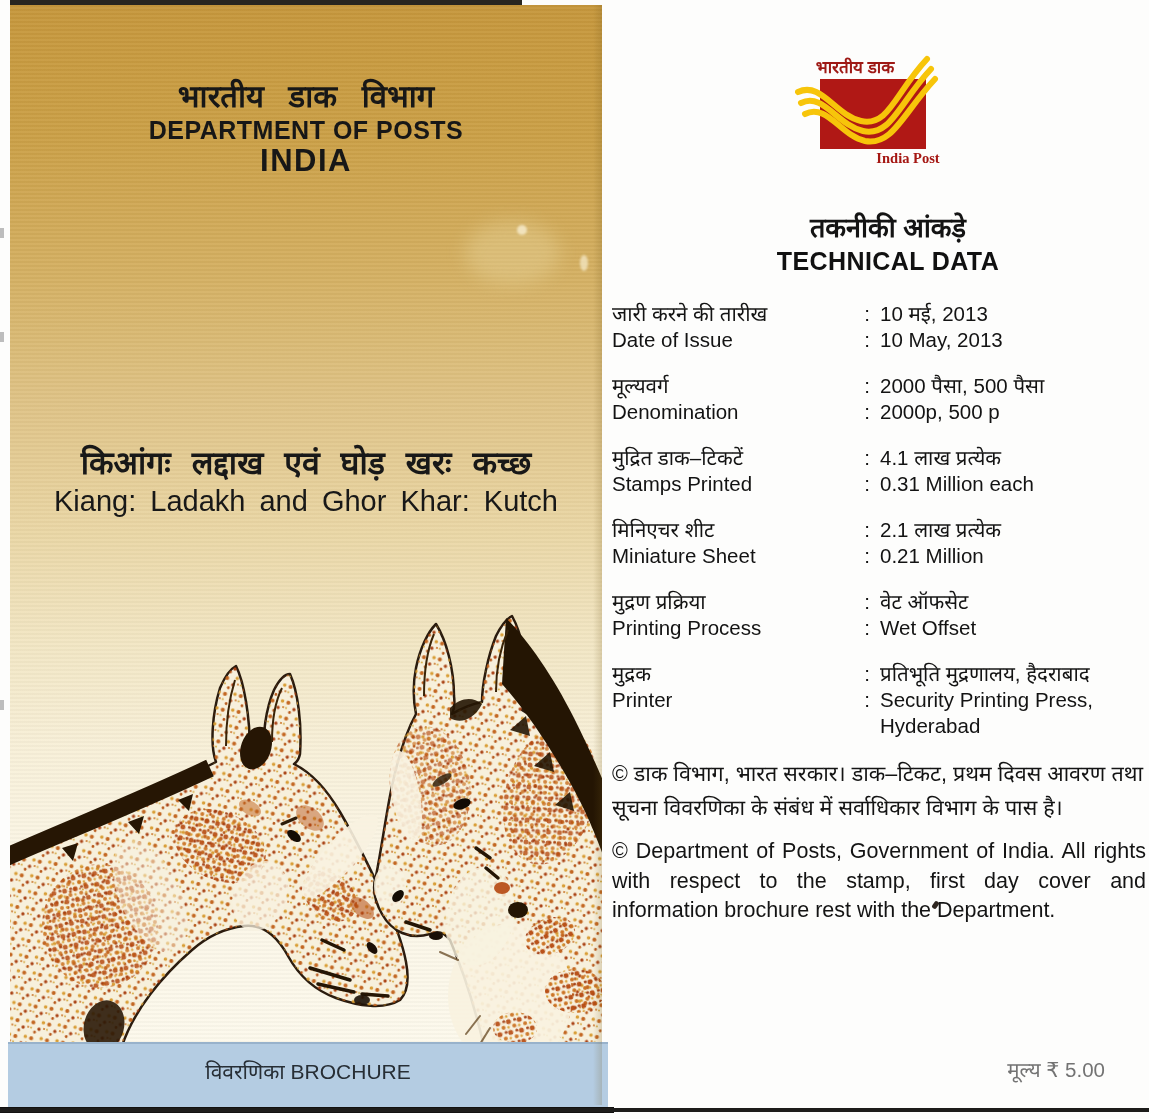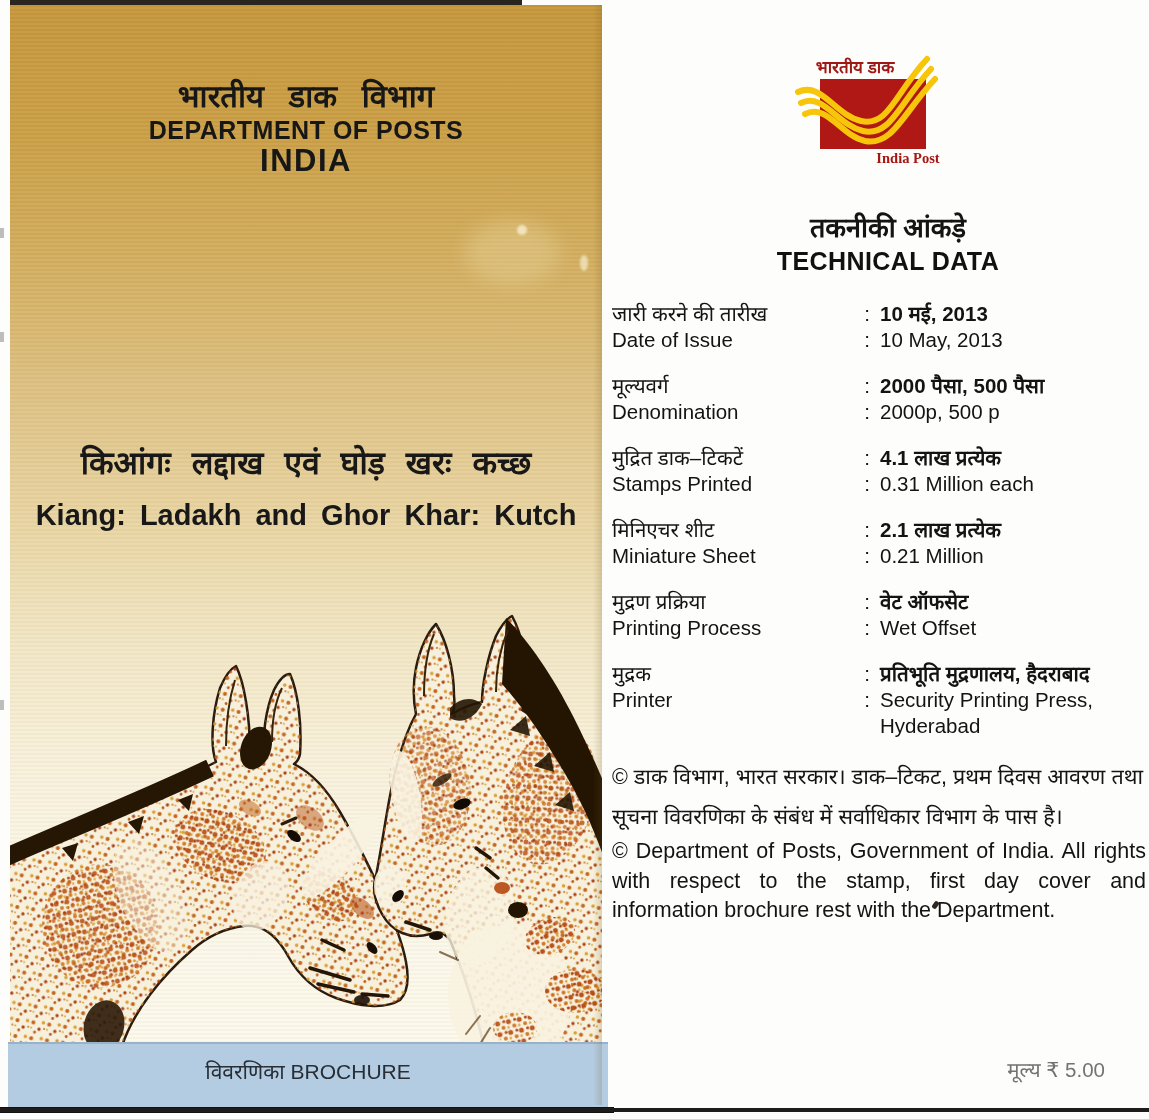--- a/index.html
+++ b/index.html
@@ -16,21 +16,21 @@
     background:linear-gradient(90deg,rgba(120,90,30,0),rgba(110,85,25,.20));}
   .top-edge{position:absolute;left:10px;top:0;width:512px;height:5px;background:#17130d;opacity:.92;}
 
   .dept-header{position:absolute;left:0;top:74px;width:100%;text-align:center;color:#171717;}
   .dept-hi{font-size:31px;font-weight:bold;word-spacing:16px;line-height:36px;}
   .dept-en1{font-size:25px;font-weight:bold;letter-spacing:.5px;line-height:30px;}
   .dept-en2{font-size:31px;font-weight:bold;letter-spacing:1.5px;margin-top:1px;line-height:30px;}
 
   .stamp-title{position:absolute;left:0;top:397px;width:100%;text-align:center;color:#181818;}
   .stamp-title-hi{font-size:32px;font-weight:bold;word-spacing:12px;line-height:34px;margin-top:44px;}
-  .stamp-title-en{font-size:29px;word-spacing:6px;margin-top:18px;line-height:34px;font-weight:bold;}
+  .stamp-title-en{font-size:29px;word-spacing:6px;margin-top:4px;line-height:34px;}
 
   .horses{position:absolute;left:0;top:591px;width:592px;height:450px;}
 
   .footer-bar{position:absolute;left:-2px;top:1037px;width:600px;height:66px;
     background:#b4cce2;border-top:2px solid rgba(100,130,160,.35);
     text-align:center;box-sizing:border-box;padding-top:13px;}
   .footer-bar span{font-size:21px;color:#272e35;}
 
   
   .right-panel{position:absolute;left:602px;top:0;width:547px;height:1119px;}
@@ -40,24 +40,24 @@
     font-size:27px;font-weight:bold;color:#141414;}
   .heading-en{position:absolute;left:21px;top:247px;width:530px;text-align:center;
     font-size:25px;font-weight:bold;letter-spacing:.4px;color:#111;}
 
   .tech-table{position:absolute;left:10px;top:301px;width:532px;}
   .t-row{display:grid;grid-template-columns:242px 26px 264px;margin-bottom:20px;
     font-size:20.5px;line-height:26px;color:#131313;}
   .t-row .hi{min-height:26px;}
   .t-row .en{min-height:26px;}
   .c-colon{text-align:center;}
-  .c-value .hi{white-space:nowrap;font-weight:bold;}
+  .c-value .hi{white-space:nowrap;}
 
   .copy-hi{position:absolute;left:10px;top:757px;width:534px;
-    font-size:21.5px;line-height:40px;color:#141414;}
+    font-size:21.5px;line-height:34px;color:#141414;}
   .copy-en{position:absolute;left:10px;top:837px;width:534px;
     font-size:21.5px;line-height:29.5px;text-align:justify;color:#141414;}
 
   .price{position:absolute;left:250px;top:1044px;width:253px;text-align:right;
     font-size:20.5px;color:#737373;margin-top:11px;}
 
   
   .bottom-rule{position:absolute;left:0;top:1108px;width:1149px;height:4px;background:#1d1c1a;}
   .bottom-rule-left{position:absolute;left:0;top:1107px;width:614px;height:6px;background:#121110;}
   .speck-dark{position:absolute;left:933px;top:901px;width:5px;height:8px;background:#2e2620;

